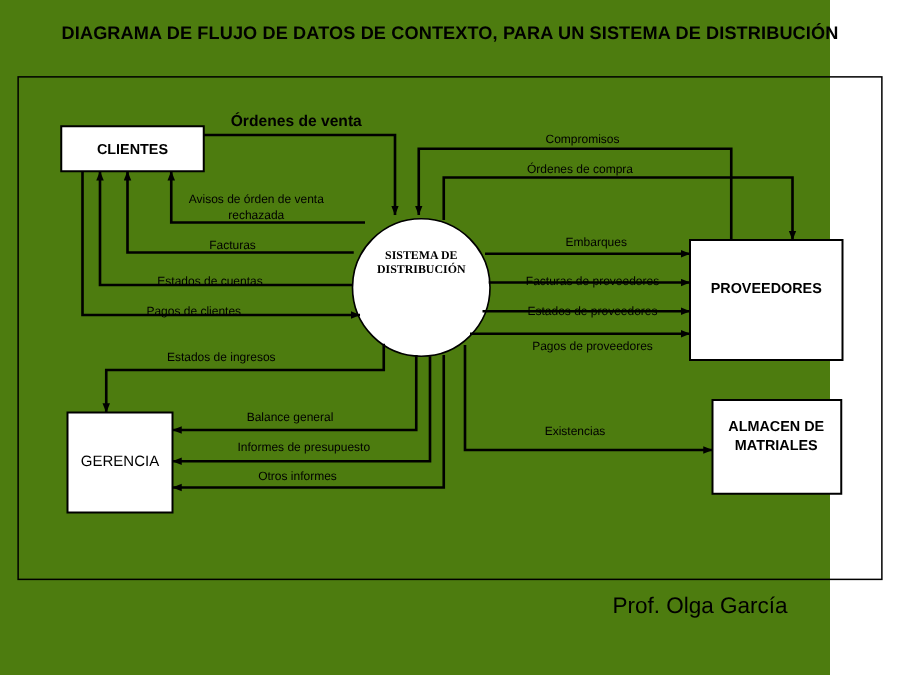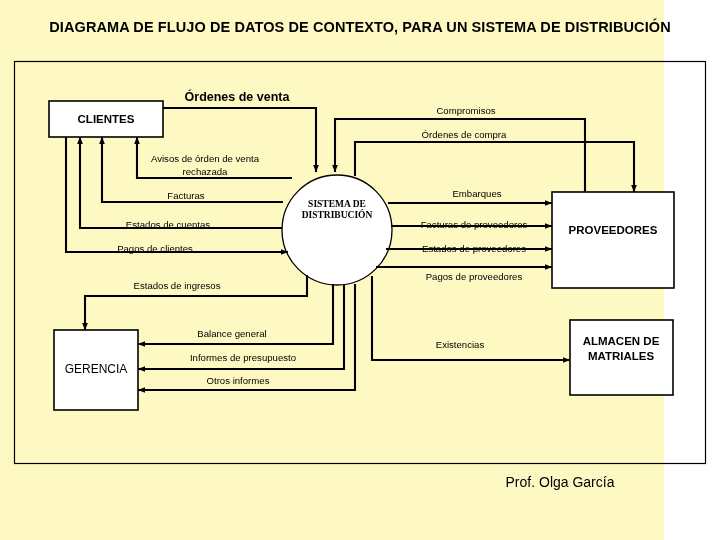--- a/index.html
+++ b/index.html
@@ -11,41 +11,41 @@
     width: 720px;
     height: 540px;
     font-family: "Liberation Sans", sans-serif;
     color: #000000;
     overflow: hidden;
   }
   #page {
     position: relative;
     width: 664px;
     height: 540px;
-    background: #fef9c3;
+    background: #4d7c0f;
   }
   .title {
     position: absolute;
     left: 40px;
     top: 18px;
     width: 640px;
     text-align: center;
     font-family: "Liberation Sans", sans-serif;
     font-size: 14.5px;
     font-weight: bold;
     line-height: 19px;
     letter-spacing: 0.1px;
   }
   .footer {
     position: absolute;
     left: 430px;
     top: 474px;
     width: 260px;
     text-align: center;
-    font-size: 14px;
+    font-size: 18px;
     font-family: "Liberation Sans", sans-serif;
   }
   svg#canvas {
     position: absolute;
     left: 0;
     top: 0;
   }
   .frame {
     fill: none;
     stroke: #000000;

